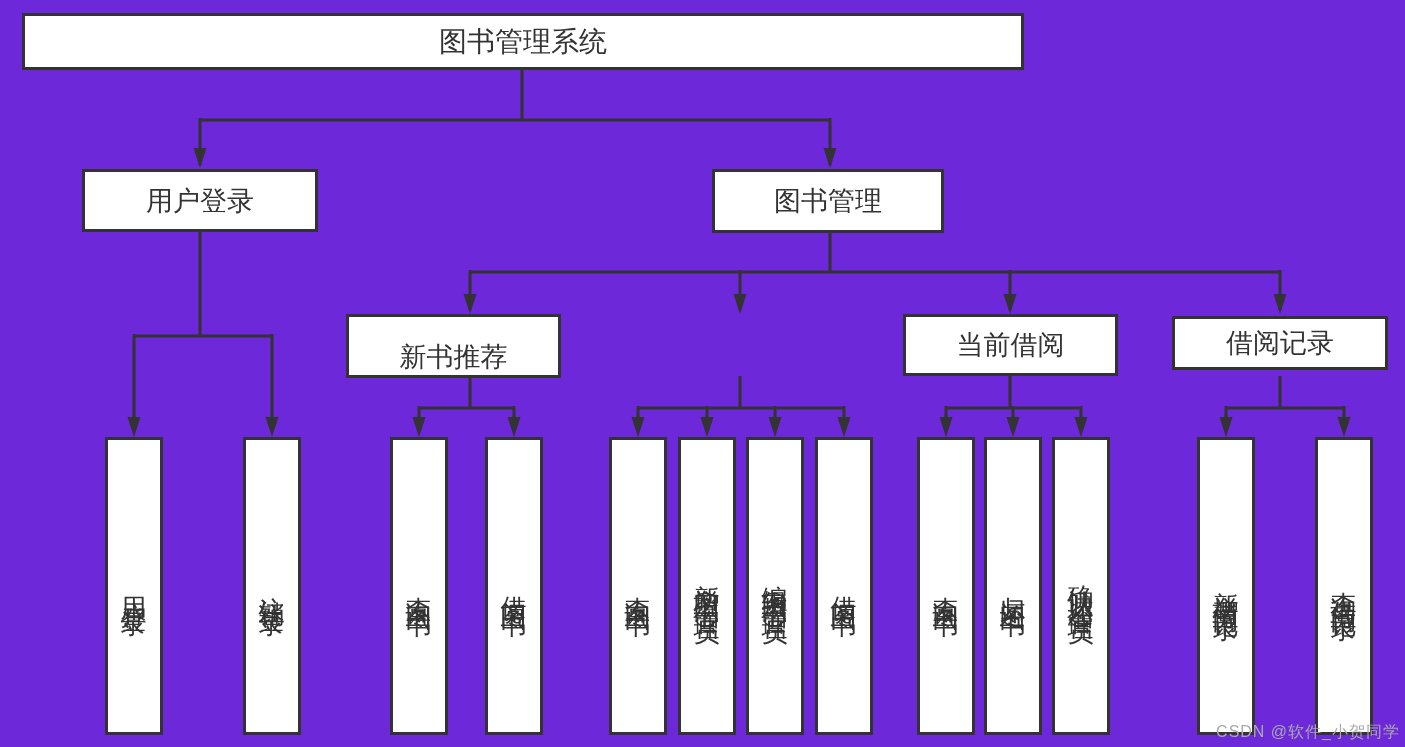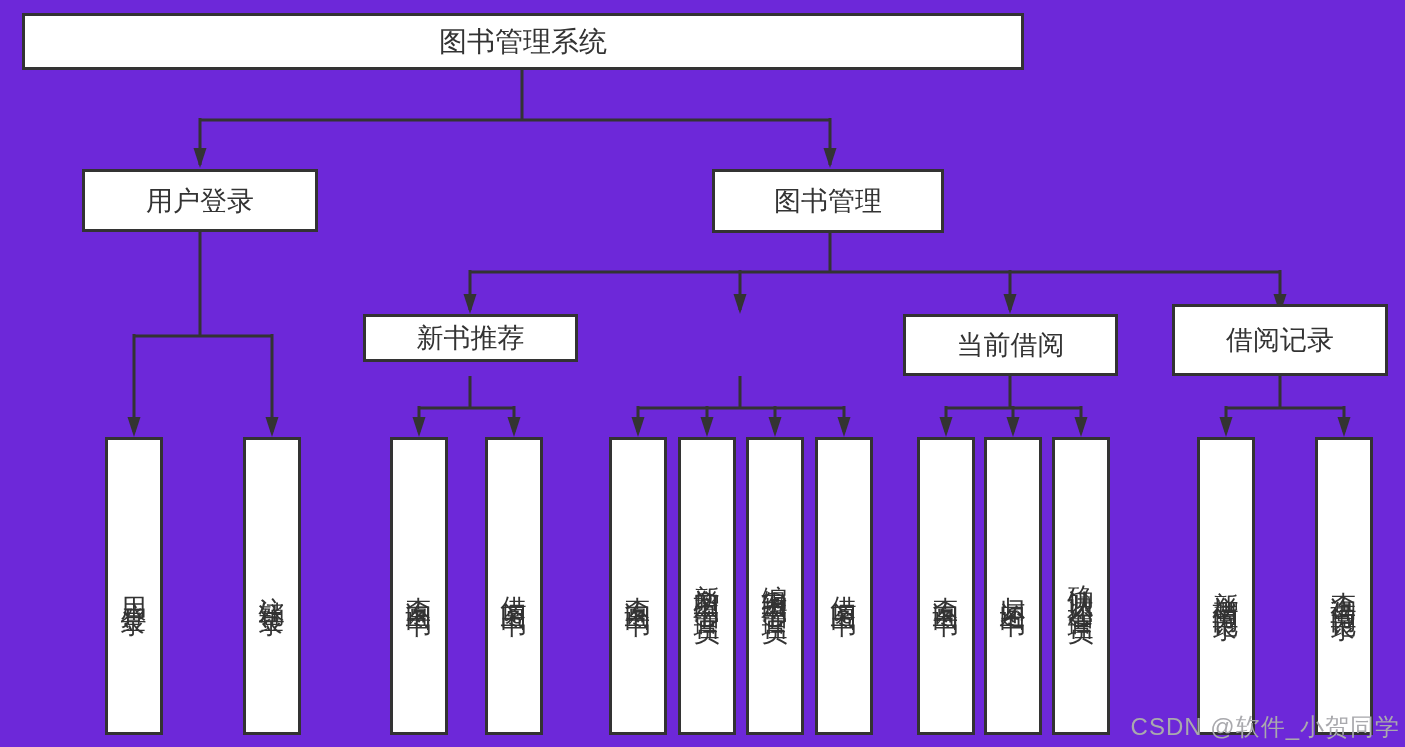--- a/index.html
+++ b/index.html
@@ -36,24 +36,24 @@
   }
   .node-root {
     left: 22px; top: 13px; width: 1002px; height: 57px;
     font-size: 28px;
   }
   .node-h {
     font-size: 27px;
   }
   .node-l2a { left: 82px;  top: 169px; width: 236px; height: 63px; }
   .node-l2b { left: 712px; top: 169px; width: 232px; height: 64px; }
-  .node-l3a { left: 363px;  top: 314px; width: 215px; height: 48px; }
+  .node-l3a { left: 346px;  top: 314px; width: 215px; height: 64px; align-items: flex-end; }
   .node-l3b { left: 633px;  top: 314px; width: 215px; height: 62px; }
   .node-l3c { left: 903px;  top: 314px; width: 215px; height: 62px; }
-  .node-l3d { left: 1172px; top: 304px; width: 216px; height: 72px; }
+  .node-l3d { left: 1172px; top: 316px; width: 216px; height: 54px; }
   .leaf {
     position: absolute;
     top: 437px;
     width: 58px;
     height: 298px;
     box-sizing: border-box;
     border: 3px solid #333333;
     background: #ffffff;
     display: flex;
     align-items: center;
@@ -79,21 +79,21 @@
   .lf8  { left: 815px; }
   .lf9  { left: 917px; }
   .lf10 { left: 984px; }
   .lf11 { left: 1052px; }
   .lf12 { left: 1197px; }
   .lf13 { left: 1315px; }
   .watermark {
     position: absolute;
     right: 5px;
     bottom: 4px;
-    font-size: 24px;
+    font-size: 16px;
     color: #a9a9ad;
     z-index: 3;
     letter-spacing: 1px;
   }
 </style>
 </head>
 <body>
 
 <div class="canvas">
 

